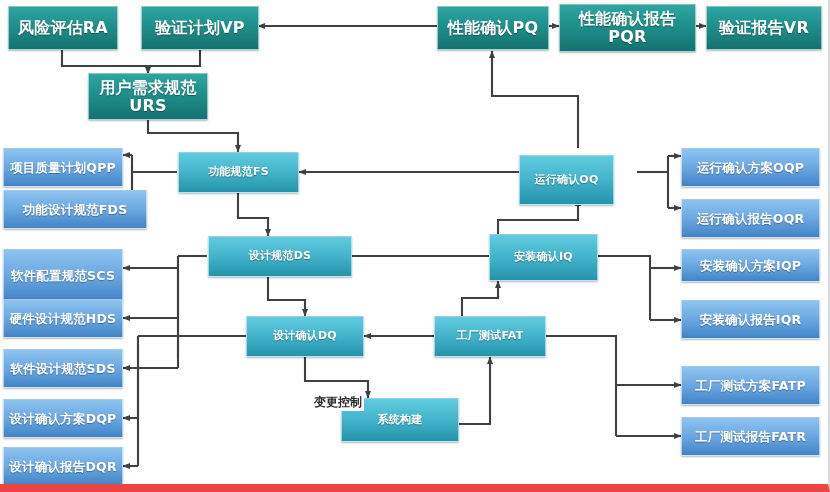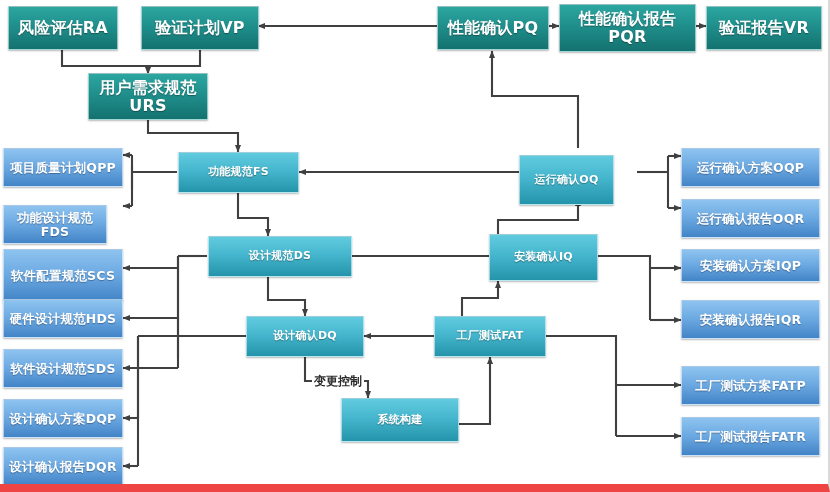--- a/index.html
+++ b/index.html
@@ -173,25 +173,25 @@
   <div class="node n-cyan" style="left:208px;top:236px;width:144px;height:41px;">设计规范DS</div>
 
   <div class="node n-cyan" style="left:489px;top:234px;width:109px;height:47px;">安装确认IQ</div>
 
   <div class="node n-cyan" style="left:246px;top:316px;width:118px;height:41px;">设计确认DQ</div>
 
   <div class="node n-cyan" style="left:434px;top:316px;width:112px;height:41px;">工厂测试FAT</div>
 
   <div class="node n-cyan" style="left:341px;top:398px;width:118px;height:44px;">系统构建</div>
 
-  <div class="edge-label" style="left:312px;top:373px;">变更控制</div>
+  <div class="edge-label" style="left:312px;top:394px;">变更控制</div>
 
   <div class="node n-blue" style="left:3px;top:148px;width:120px;height:39px;">项目质量计划QPP</div>
 
-  <div class="node n-blue" style="left:3px;top:205px;width:104px;height:39px;">功能设计规范FDS</div>
+  <div class="node n-blue" style="left:3px;top:190px;width:144px;height:39px;">功能设计规范FDS</div>
 
   <div class="node n-blue" style="left:3px;top:249px;width:120px;height:53px;">软件配置规范SCS</div>
 
   <div class="node n-blue" style="left:3px;top:299px;width:120px;height:39px;">硬件设计规范HDS</div>
 
   <div class="node n-blue" style="left:3px;top:349px;width:120px;height:39px;">软件设计规范SDS</div>
 
   <div class="node n-blue" style="left:3px;top:399px;width:120px;height:39px;">设计确认方案DQP</div>
 
   <div class="node n-blue" style="left:3px;top:447px;width:120px;height:39px;">设计确认报告DQR</div>

